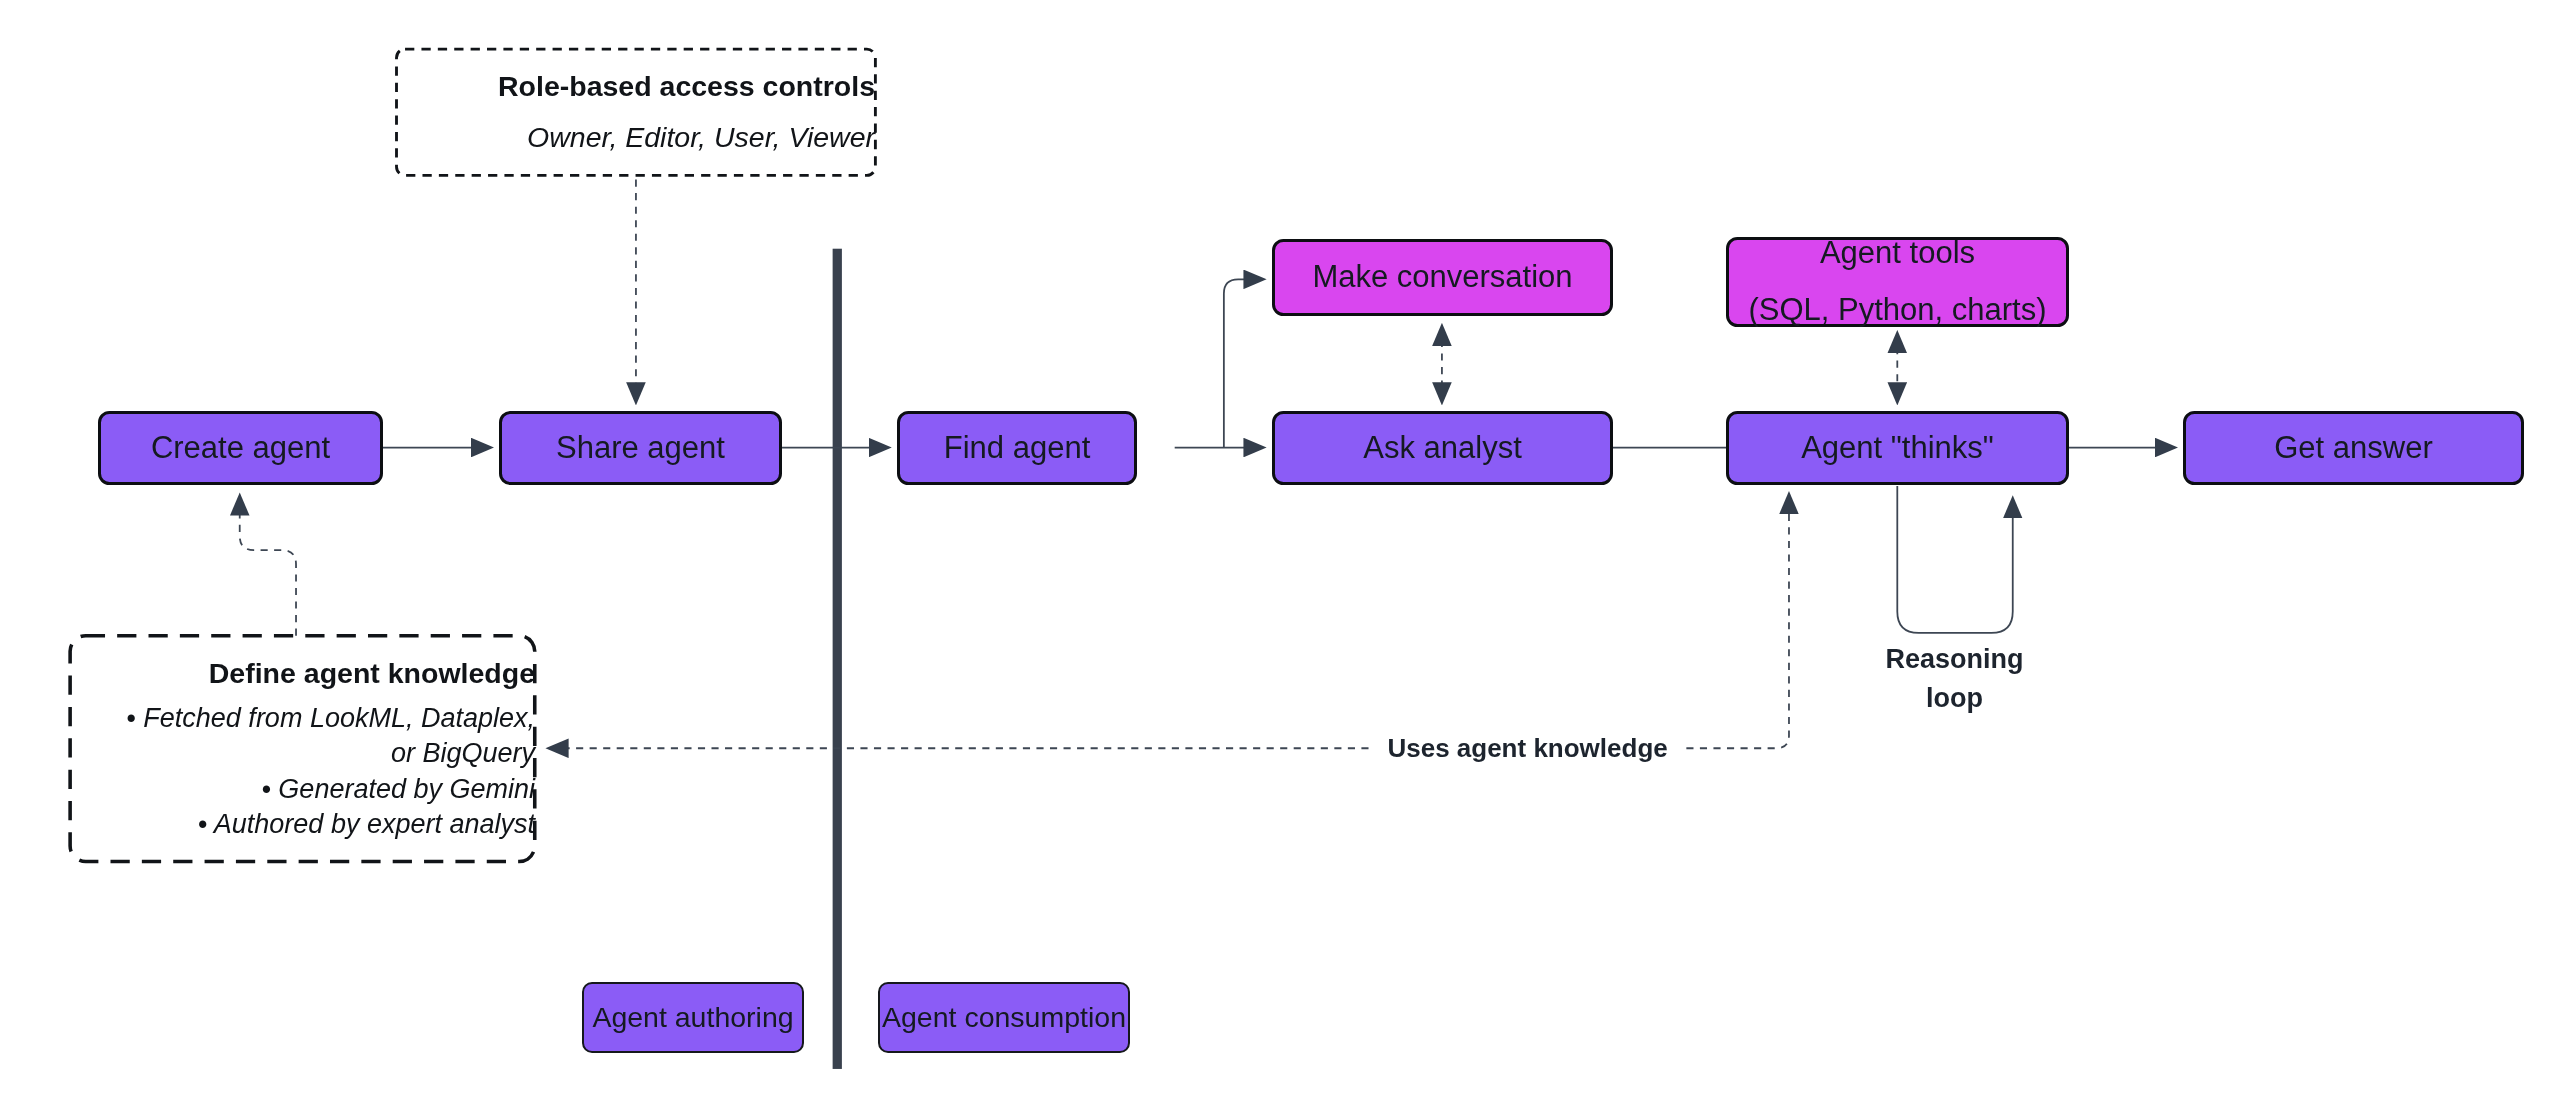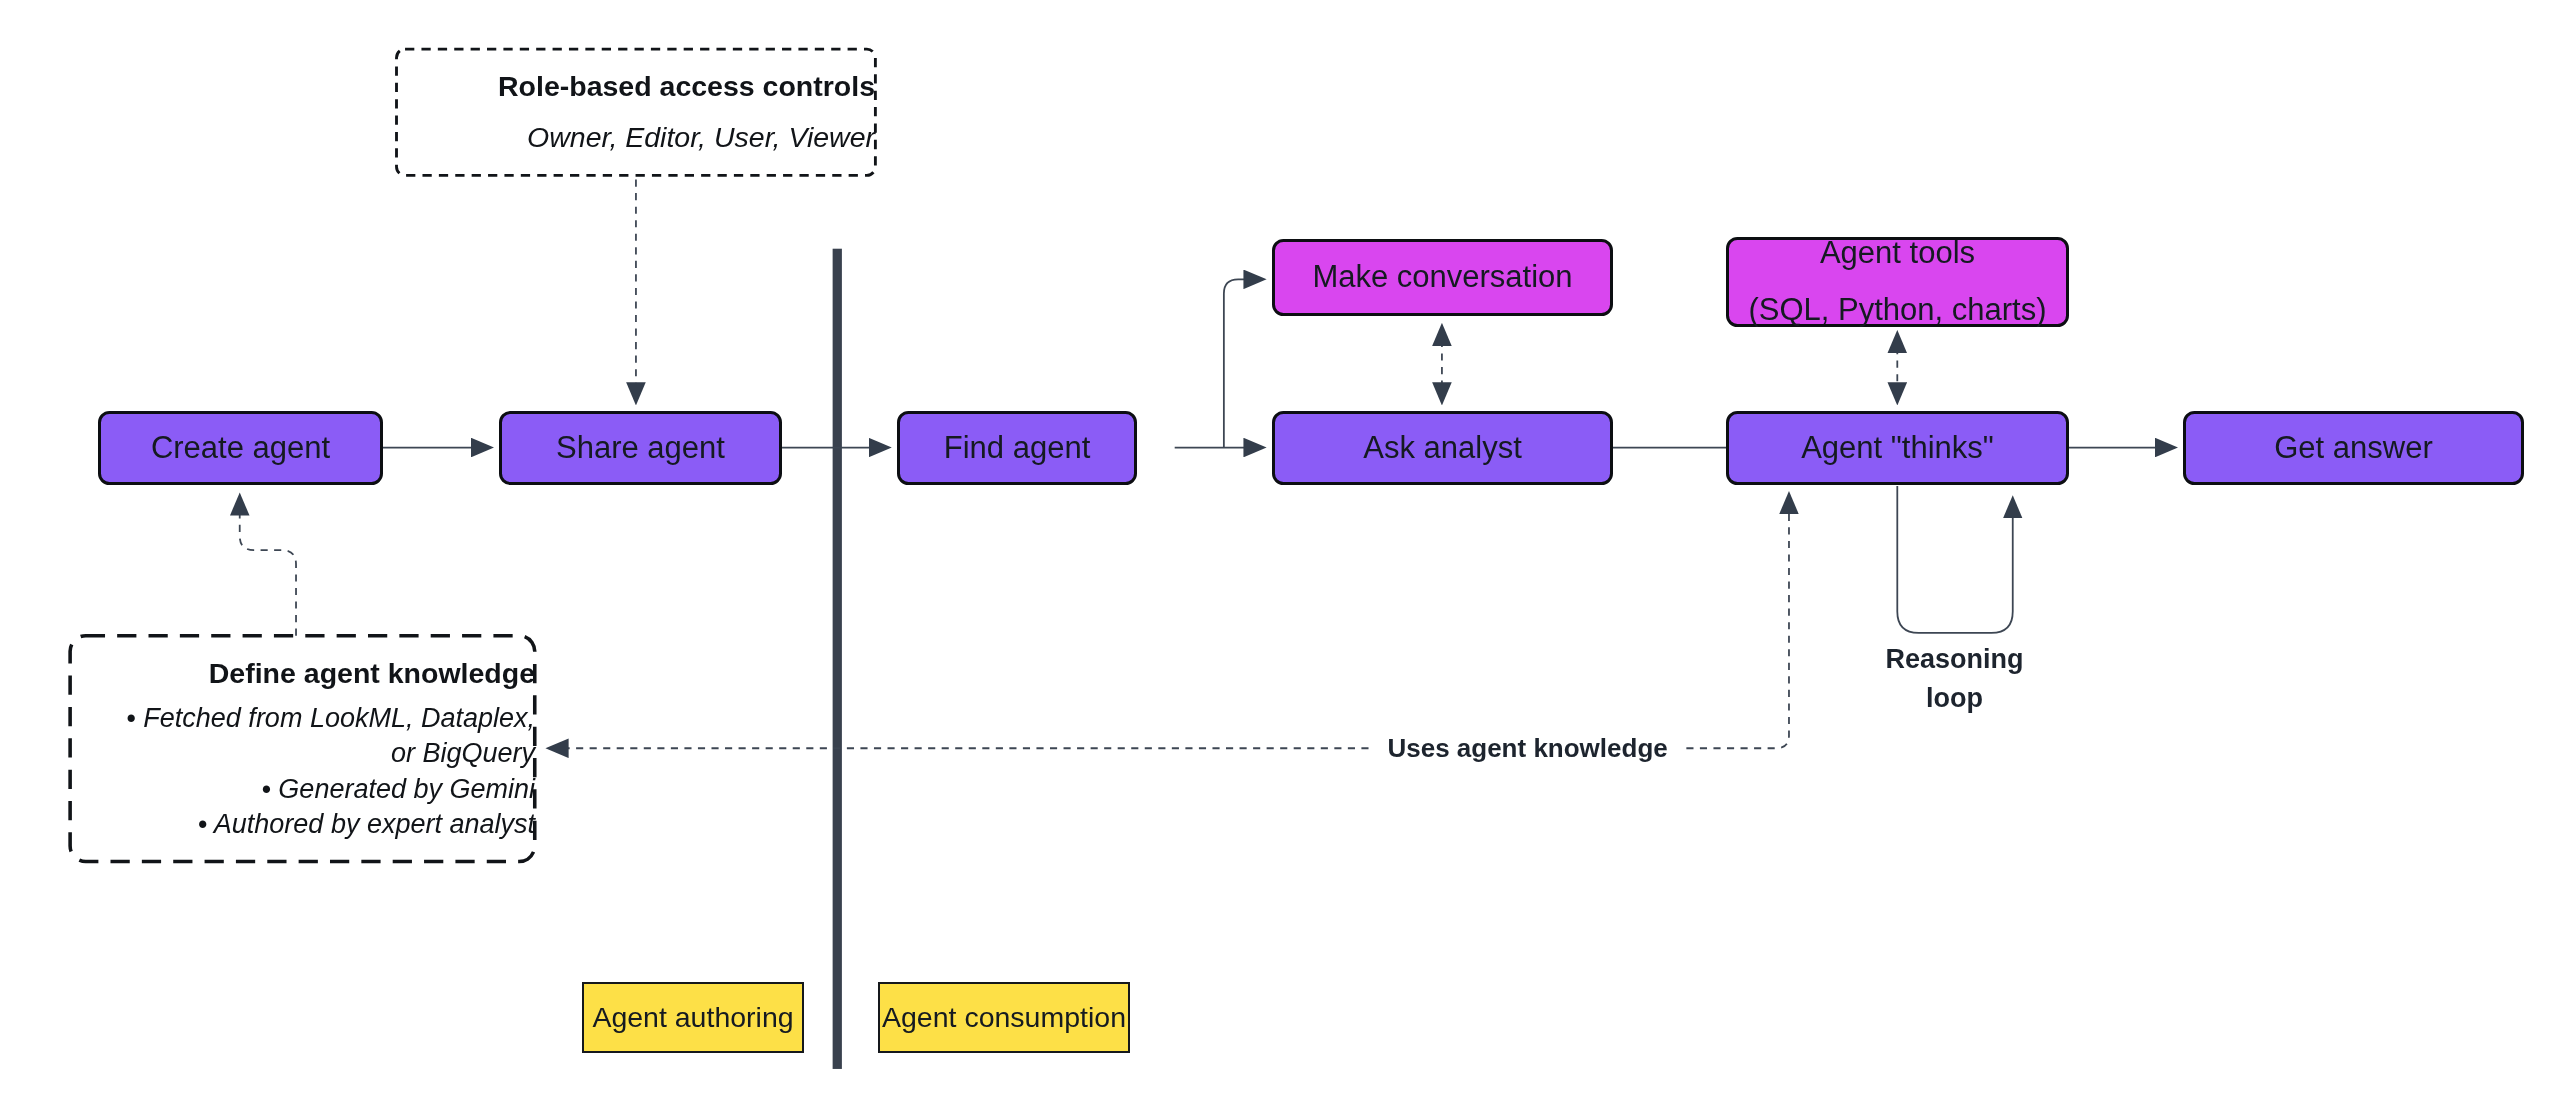--- a/index.html
+++ b/index.html
@@ -17,21 +17,21 @@
     text-align:center;
     background:#8b5cf6;
     border:3.6px solid #0c0e12;
     border-radius:11.4px;
     font-size:31px;color:#151a21;
     box-sizing:border-box;
     line-height:1.18;
   }
   .node.white{background:#d946ef;}
   .node.green{
-    background:#fde047;border:2.9px solid #15181c;border-radius:0;
+    background:#8b5cf6;border:2.9px solid #15181c;border-radius:10px;
     font-size:28.5px;
   }
   .note{
     position:absolute;z-index:2;
     display:flex;flex-direction:column;align-items:flex-end;justify-content:center;
     text-align:center;color:#111418;box-sizing:border-box;
   }
   .note .ttl{font-weight:bold;font-size:28.5px;line-height:1.3;}
   .note .sub{font-style:italic;font-size:28.5px;line-height:1.3;margin-top:13px;}
   .note .bullet{font-style:italic;font-size:27px;line-height:1.32;}

